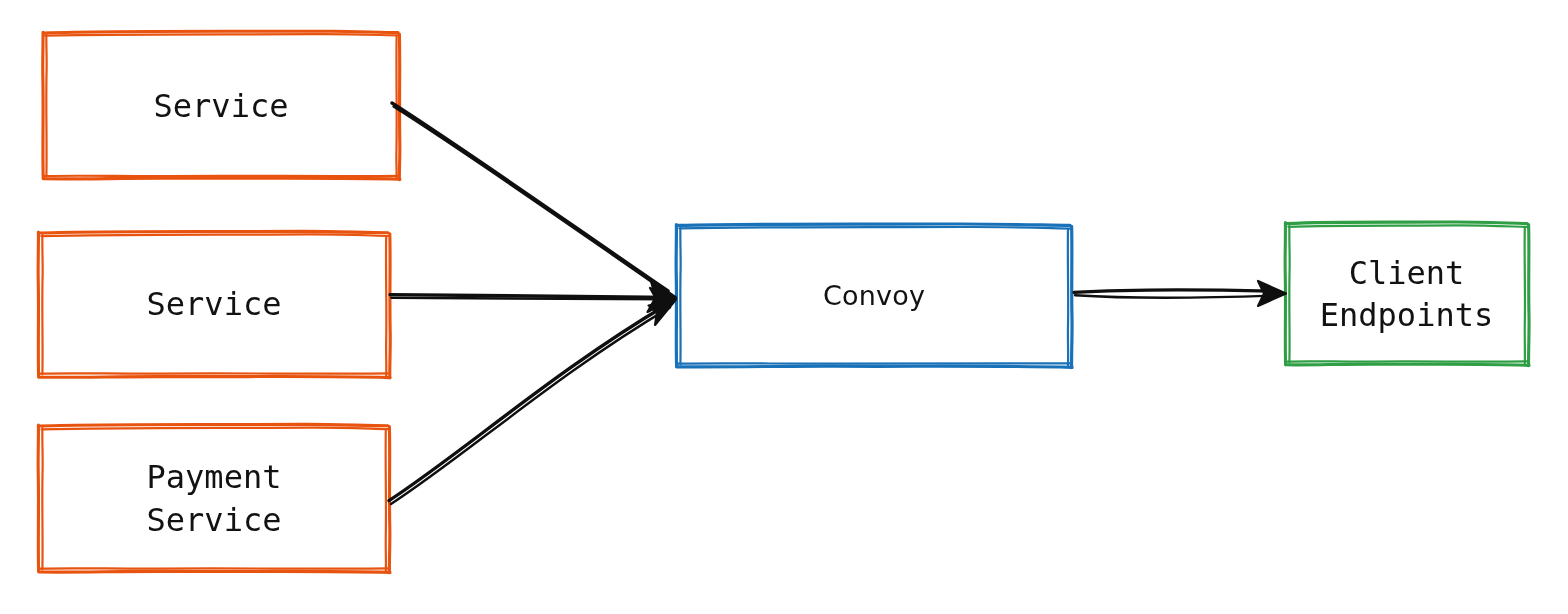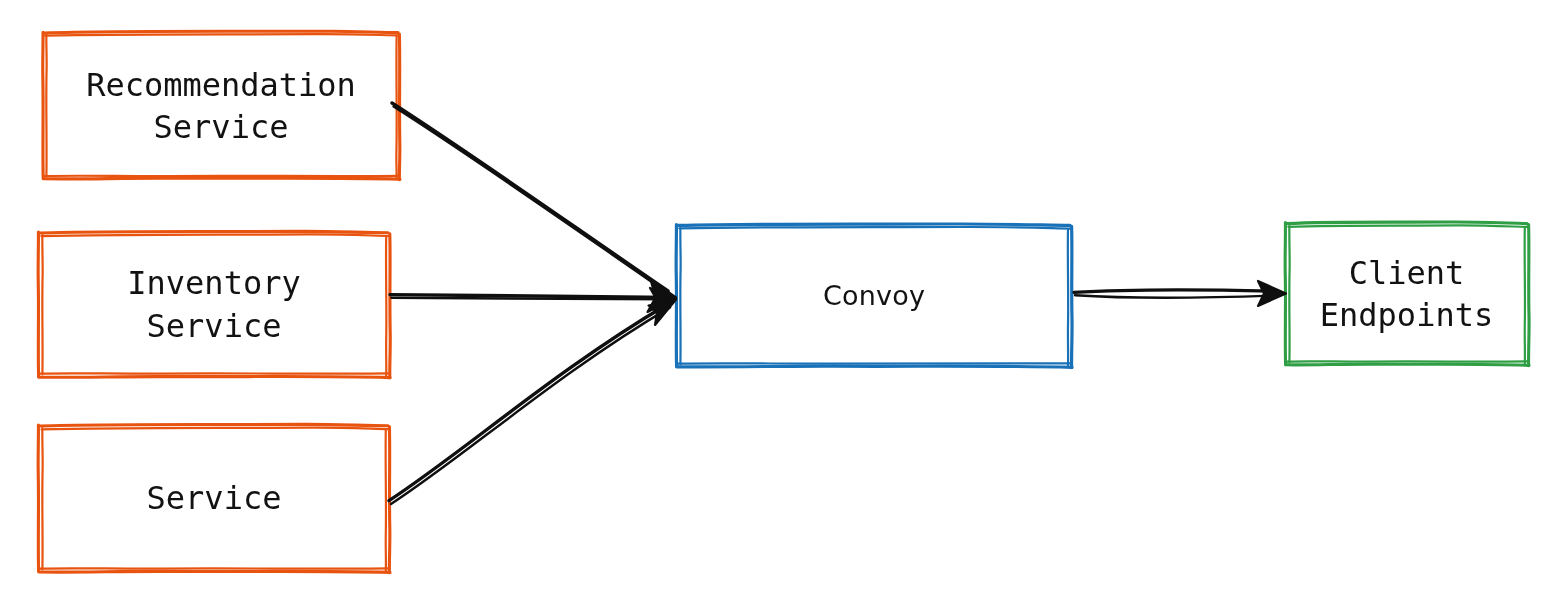--- a/index.html
+++ b/index.html
@@ -137,30 +137,29 @@
 
     <g>
       <path d="M1074,292.4 C1120,289.6 1188,289 1278,291.2" fill="none" stroke="#0f0f0f" stroke-width="3.2" stroke-linecap="round"></path>
       <path d="M1075,295.2 C1124,298.4 1196,298.4 1278,295.4" fill="none" stroke="#0f0f0f" stroke-width="2.4" stroke-linecap="round"></path>
       <path d="M1286,293.5 L1258,281 L1264,293.5 L1258,306 Z" fill="#0f0f0f" stroke="#0f0f0f" stroke-width="2.2" stroke-linejoin="round"></path>
     </g>
 
   </svg>
 
   <div class="node-label label-mono" style="left:42px; top:32px; width:358px; height:148px;">
-    <span class="label-line">Recommendation</span>
     <span class="label-line">Service</span>
   </div>
 
   <div class="node-label label-mono" style="left:38px; top:231px; width:352px; height:147px;">
-    <span class="label-line">Inventory</span>
     <span class="label-line">Service</span>
   </div>
 
   <div class="node-label label-mono" style="left:38px; top:424px; width:352px; height:149px;">
+    <span class="label-line">Payment</span>
     <span class="label-line">Service</span>
   </div>
 
   <div class="node-label label-sans" style="left:676px; top:224px; width:396px; height:144px;">
     <span class="label-line">Convoy</span>
   </div>
 
   <div class="node-label label-mono" style="left:1285px; top:222px; width:243px; height:144px;align-items:center;">
     <span class="label-line">Client</span>
     <span class="label-line">Endpoints</span>

